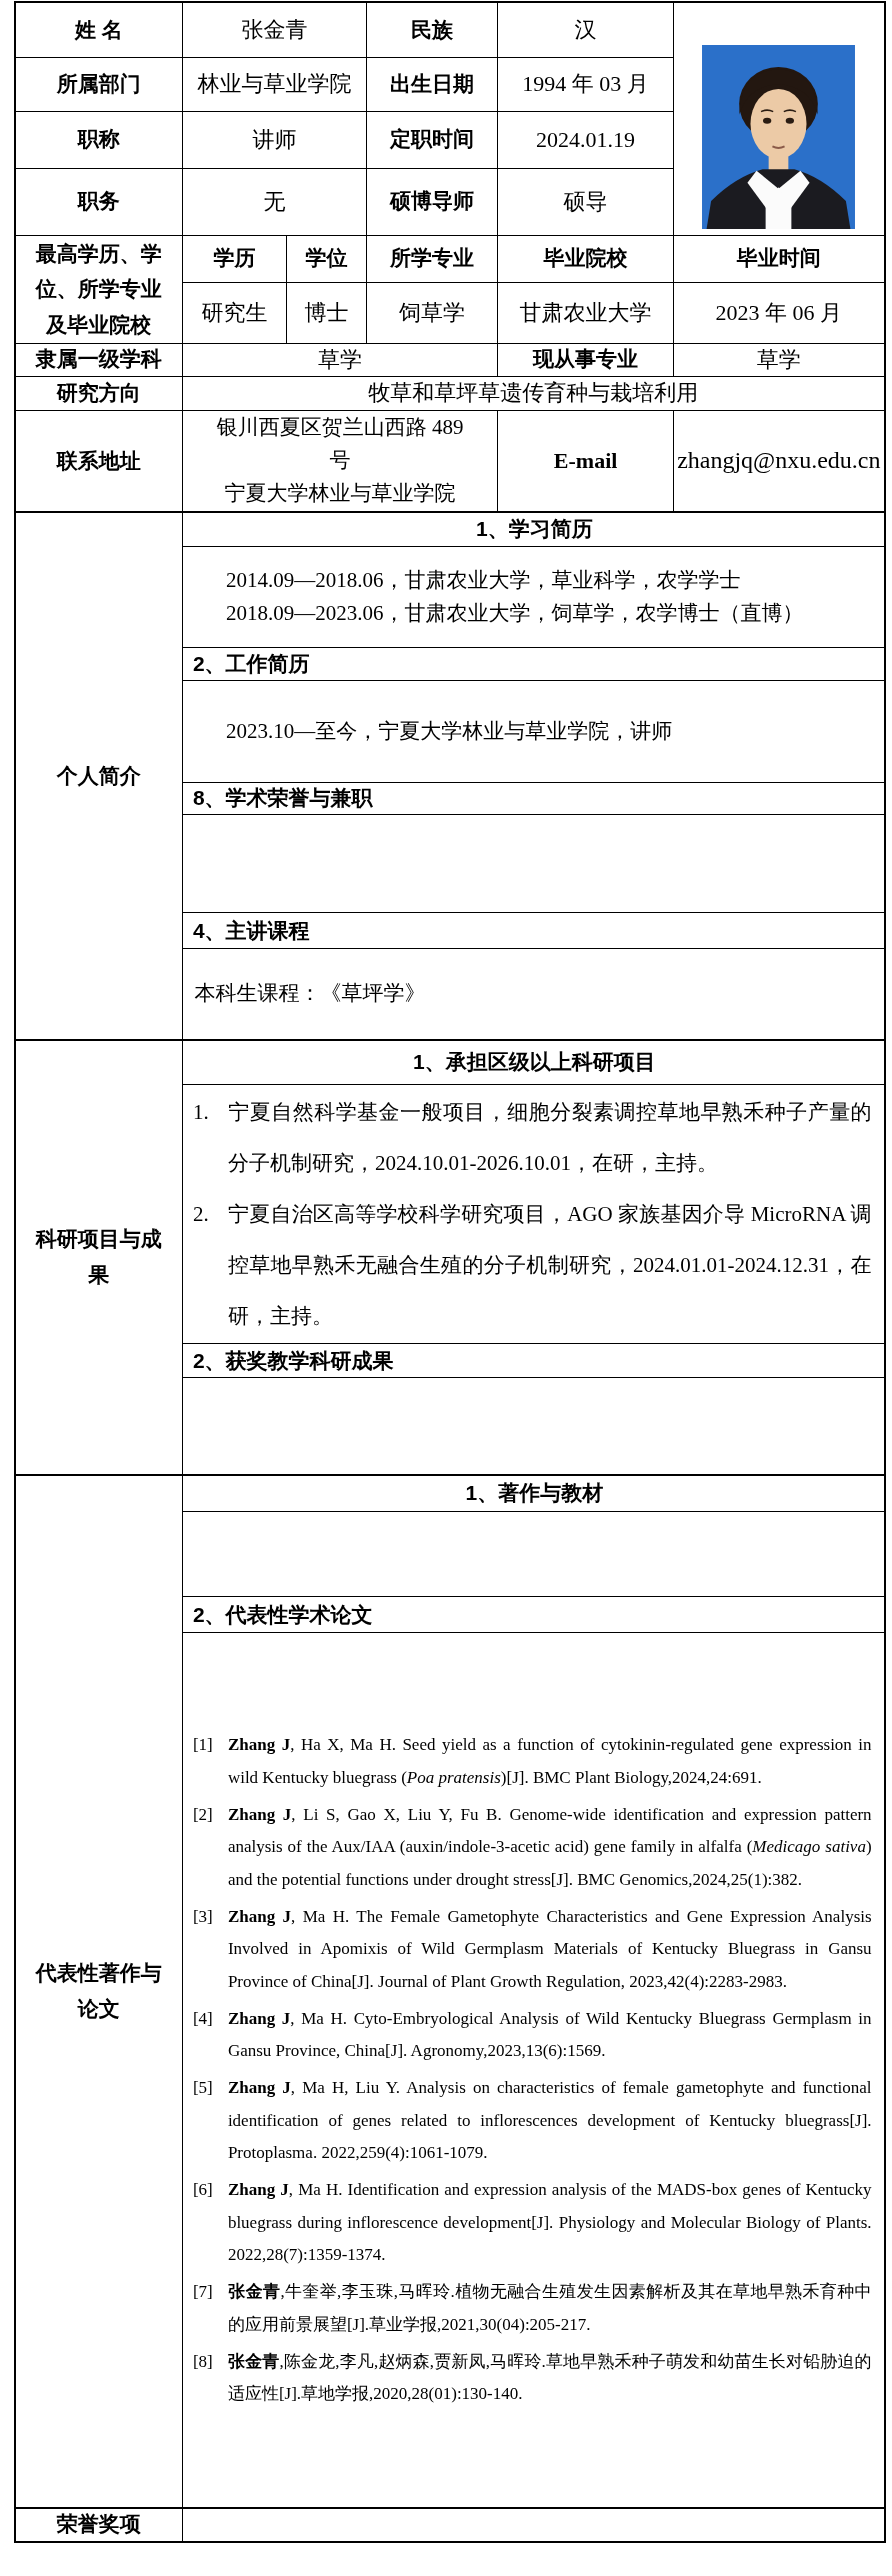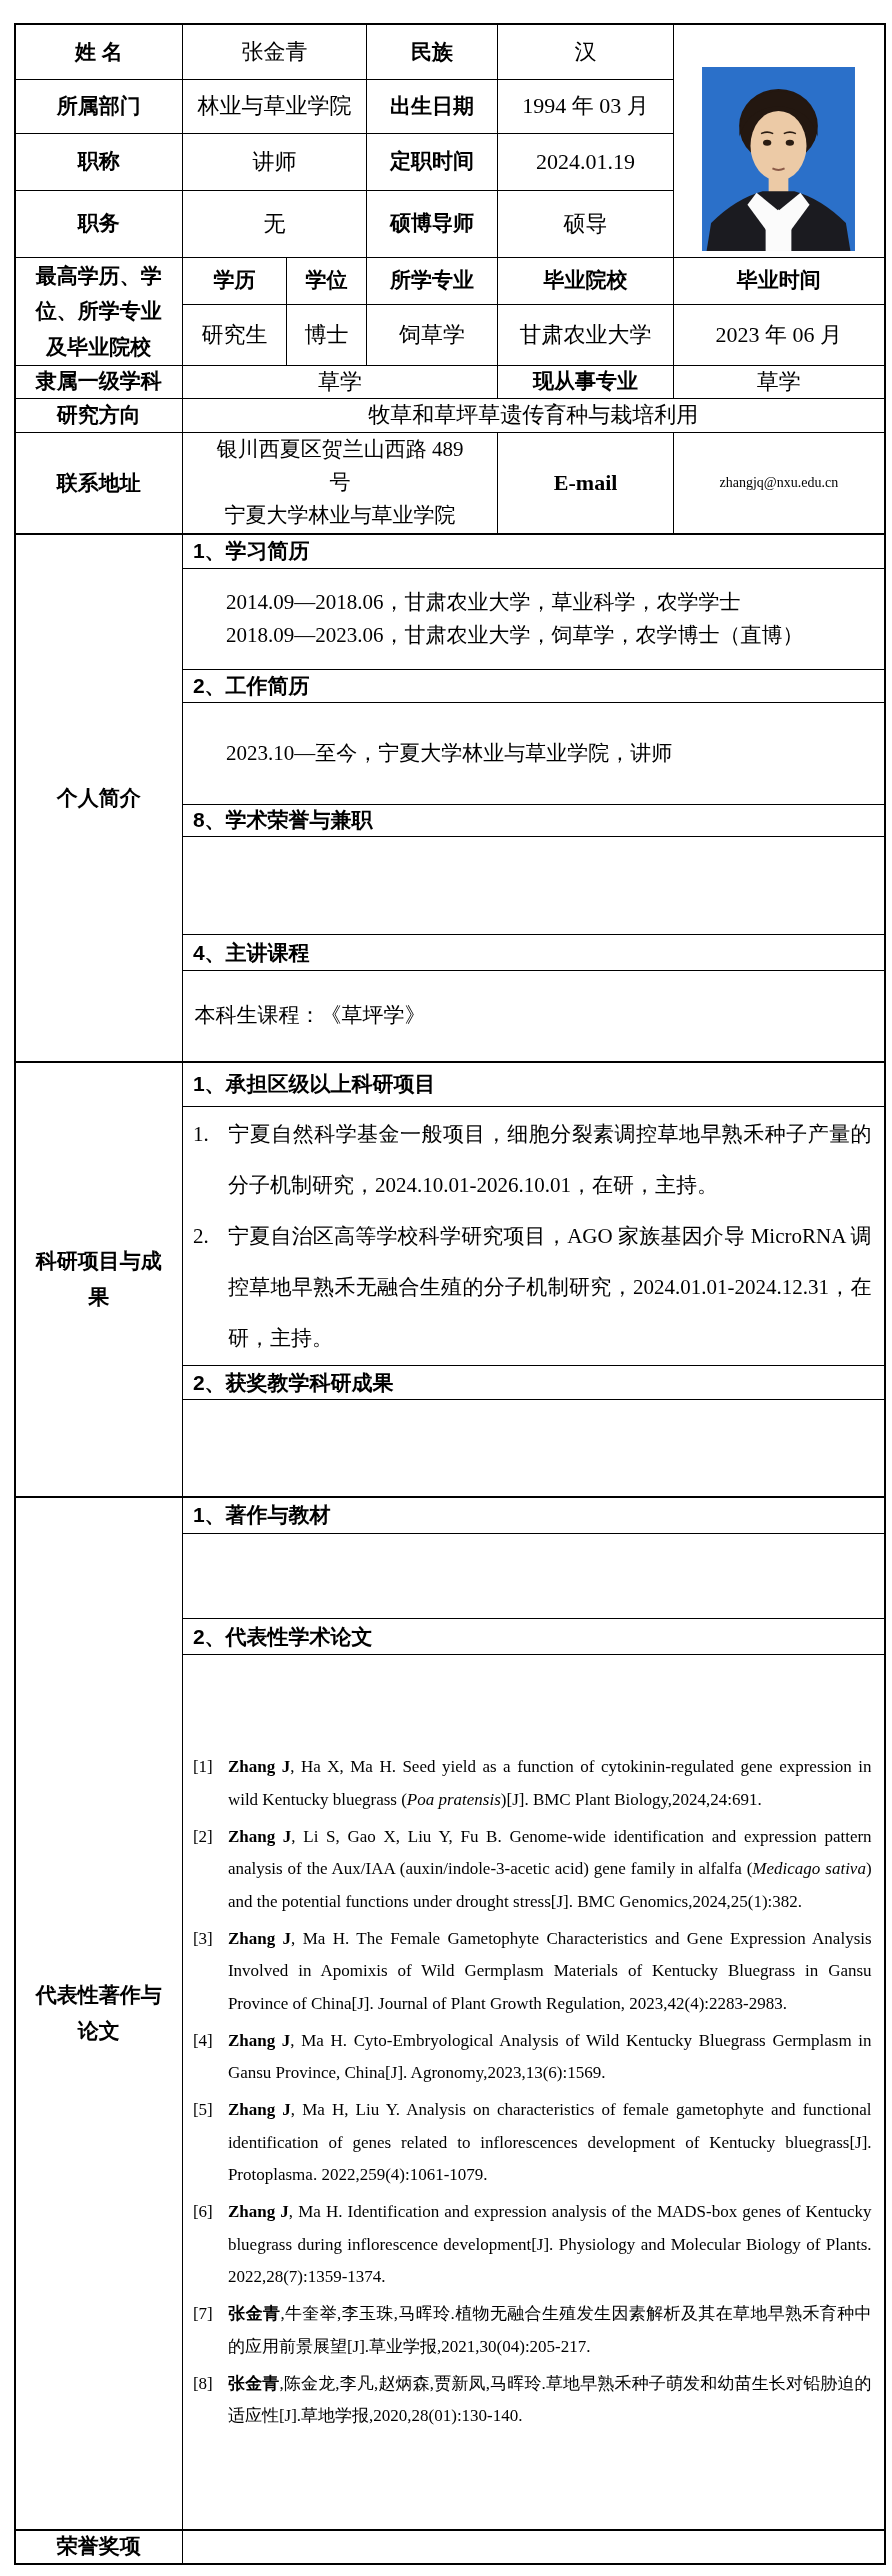--- a/index.html
+++ b/index.html
@@ -4,34 +4,34 @@
 <style>
   html,body{margin:0;padding:0;background:#ffffff;}
   .sheet{
     position:relative;
     width:893px;height:2576px;
     background:#ffffff;
     font-family:"Liberation Serif","DejaVu Serif",serif;
     color:#000;
   }
   table.frm{
-    position:absolute;left:13.6px;top:23px;
+    position:absolute;left:13.6px;top:1px;
     border-collapse:collapse;
     table-layout:fixed;
     width:870px;
     border:2.3px solid #000;
   }
   td{
     border:1.5px solid #000;
     padding:0;
     vertical-align:middle;
     overflow:hidden;
     word-break:break-word;
   }
-  tr.major > td{border-top-width:2.3px;}
+  tr.major > td{border-top-width:2.3px;text-align:center;}
   .lbl{
     font-family:"Liberation Sans","DejaVu Sans",sans-serif;
     font-weight:bold;
     font-size:21px;
     text-align:center;
     line-height:1.45;
   }
   .lbl .w180{width:138px;margin:0 auto;line-height:1.7;}
   .val{
     font-size:22px;
@@ -172,21 +172,21 @@
 
     <tr style="height:102px">
       <td class="lbl">联系地址</td>
       <td class="val" colspan="3">
         <div class="addr">
           <div>银川西夏区贺兰山西路 489 号</div>
           <div>宁夏大学林业与草业学院</div>
         </div>
       </td>
       <td class="email-lbl">E-mail</td>
-      <td class="val" style="font-size:14px">zhangjq@nxu.edu.cn</td>
+      <td class="val" style="font-size:24px">zhangjq@nxu.edu.cn</td>
     </tr>
 
     <tr class="major" style="height:34px">
       <td class="lbl" rowspan="8">个人简介</td>
       <td class="sech" colspan="5">1、学习简历</td>
     </tr>
     <tr style="height:101px">
       <td class="secc c-study" colspan="5">
             <div class="line">2014.09—2018.06，甘肃农业大学，草业科学，农学学士</div>
             <div class="line">2018.09—2023.06，甘肃农业大学，饲草学，农学博士（直博）</div>

